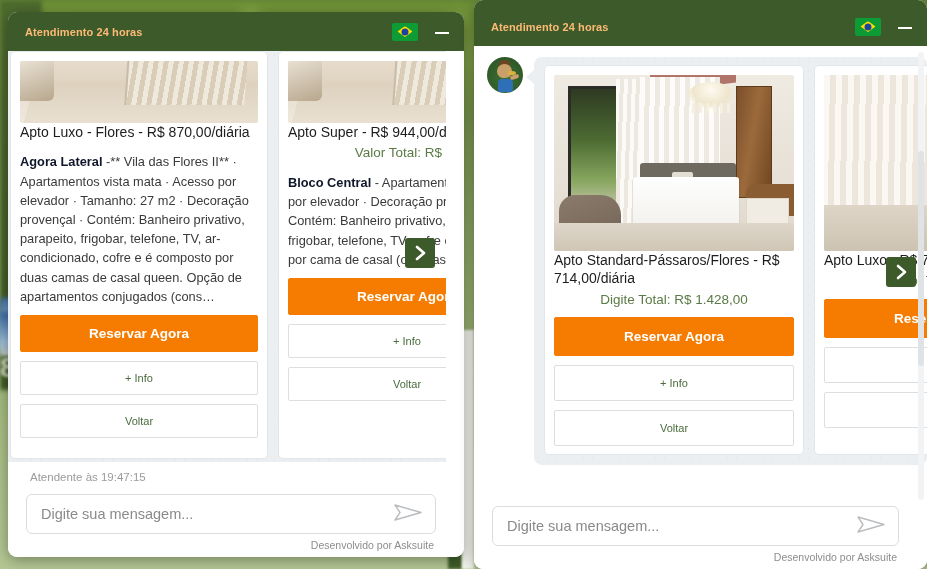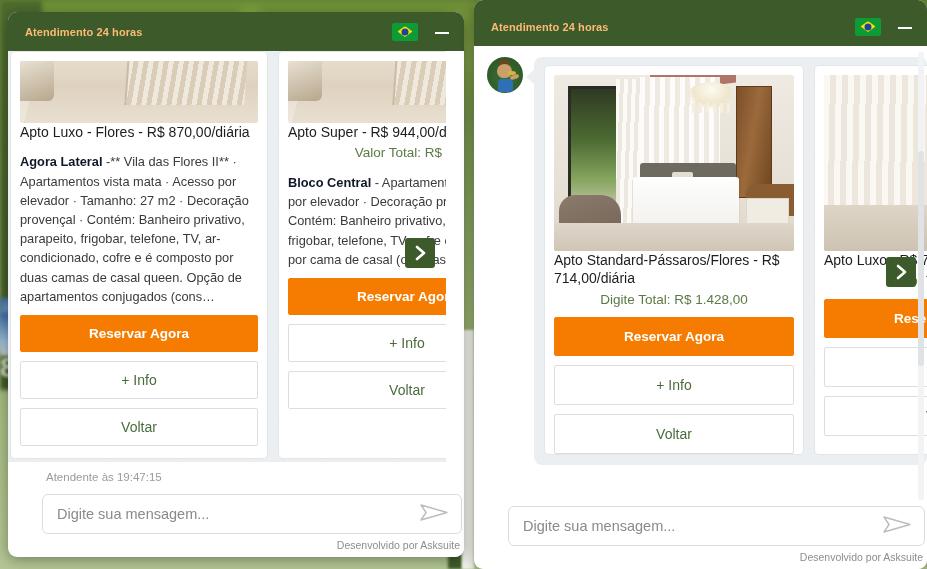--- a/index.html
+++ b/index.html
@@ -380,21 +380,21 @@
     line-height: 1.5;
     margin-top: 11px;
   }
   .card-desc b { color: #0f172a; }
 
   .btn {
     display: block;
     width: 100%;
     text-align: center;
     border-radius: 2px;
-    font-size: 14px;
+    font-size: 11px;
     cursor: pointer;
     border: 1px solid #dcdfe1;
     background: #ffffff;
     color: #4a6b3c;
     padding: 11px 0;
     margin-top: 9px;
   }
   .btn.primary {
     background: #f57c00;
     color: #ffffff;
@@ -430,22 +430,21 @@
     left: 0; top: 22%;
     width: 6px; height: 48%;
     background: #dfe3e6;
     border-radius: 3px;
   }
 
   
   .chat-footer {
     flex: 0 0 auto;
     background: #ffffff;
-    padding: 0 2px 6px 18px;
-    margin-left: 16px;
+    padding: 0 28px 6px 18px;
   }
   .timestamp {
     font-size: 11.5px;
     color: #9b9b9b;
     padding: 9px 0 11px 4px;
   }
   .input-wrap {
     display: flex;
     align-items: center;
     border: 1px solid #d9dde0;

